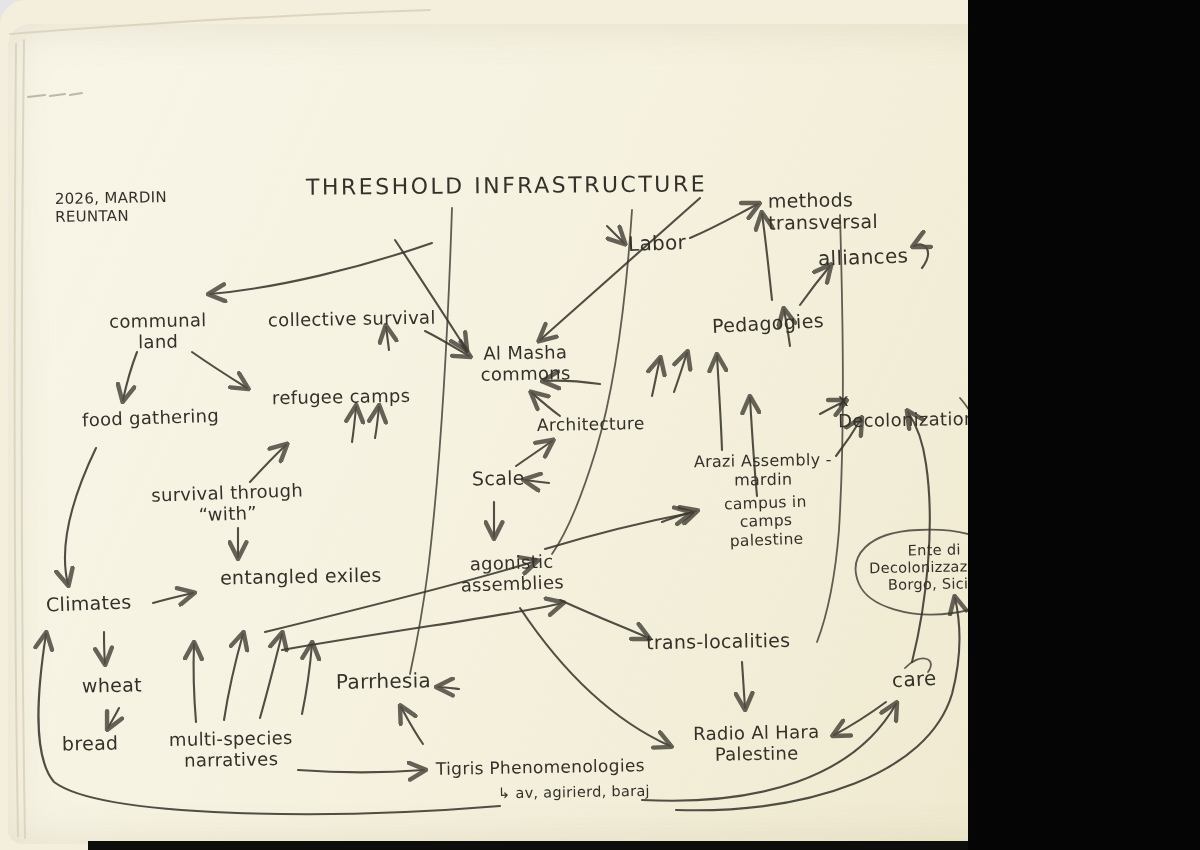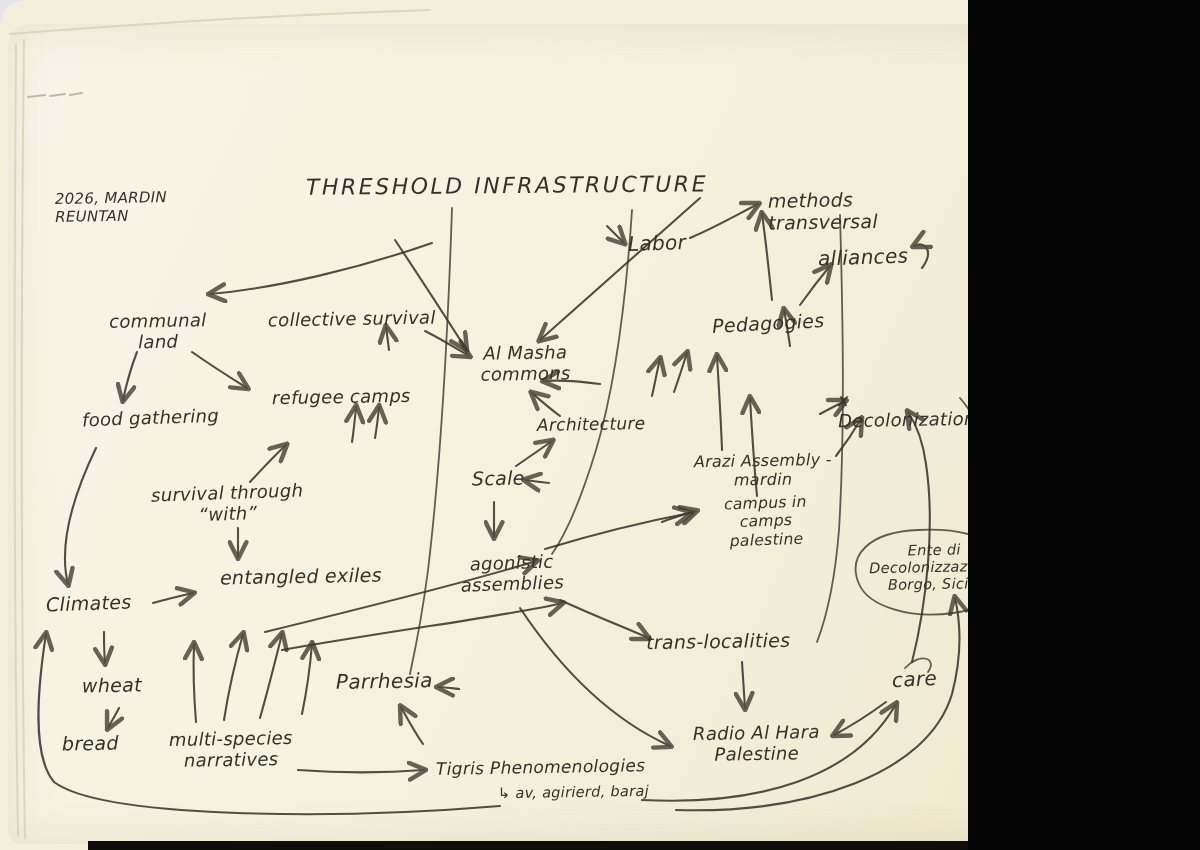--- a/index.html
+++ b/index.html
@@ -1,17 +1,17 @@
 <!DOCTYPE html>
 <html><head>
 <meta charset="utf-8">
 <style>
   html,body{margin:0;padding:0;background:#050505;}
   .stage{position:relative;width:968px;height:850px;overflow:hidden;
-         font-family:"DejaVu Sans",sans-serif;background:#e5e5e5;font-style:italic;}
+         font-family:"DejaVu Sans",sans-serif;background:#e5e5e5;}
   .paper-back{position:absolute;left:0;top:0;width:1036px;height:850px;
               background:#f3efdc;border-radius:26px 0 0 0;}
   .paper{position:absolute;left:8px;top:24px;width:1026px;height:820px;
          background:linear-gradient(115deg,#f8f5e8 0%,#f6f2e0 45%,#efe9cf 100%);
          border-radius:22px 4px 4px 14px;
          box-shadow:inset 0 0 46px rgba(120,108,66,.14);}
   .dark-right{position:absolute;left:1034px;top:0;width:166px;height:850px;
               background:linear-gradient(180deg,#121212 0%,#080808 100%);}
   .dark-bottom{position:absolute;left:88px;top:841px;width:1112px;height:9px;background:#0d0d0b;}
   .arm-shadow{position:absolute;left:1040px;top:250px;width:130px;height:300px;

